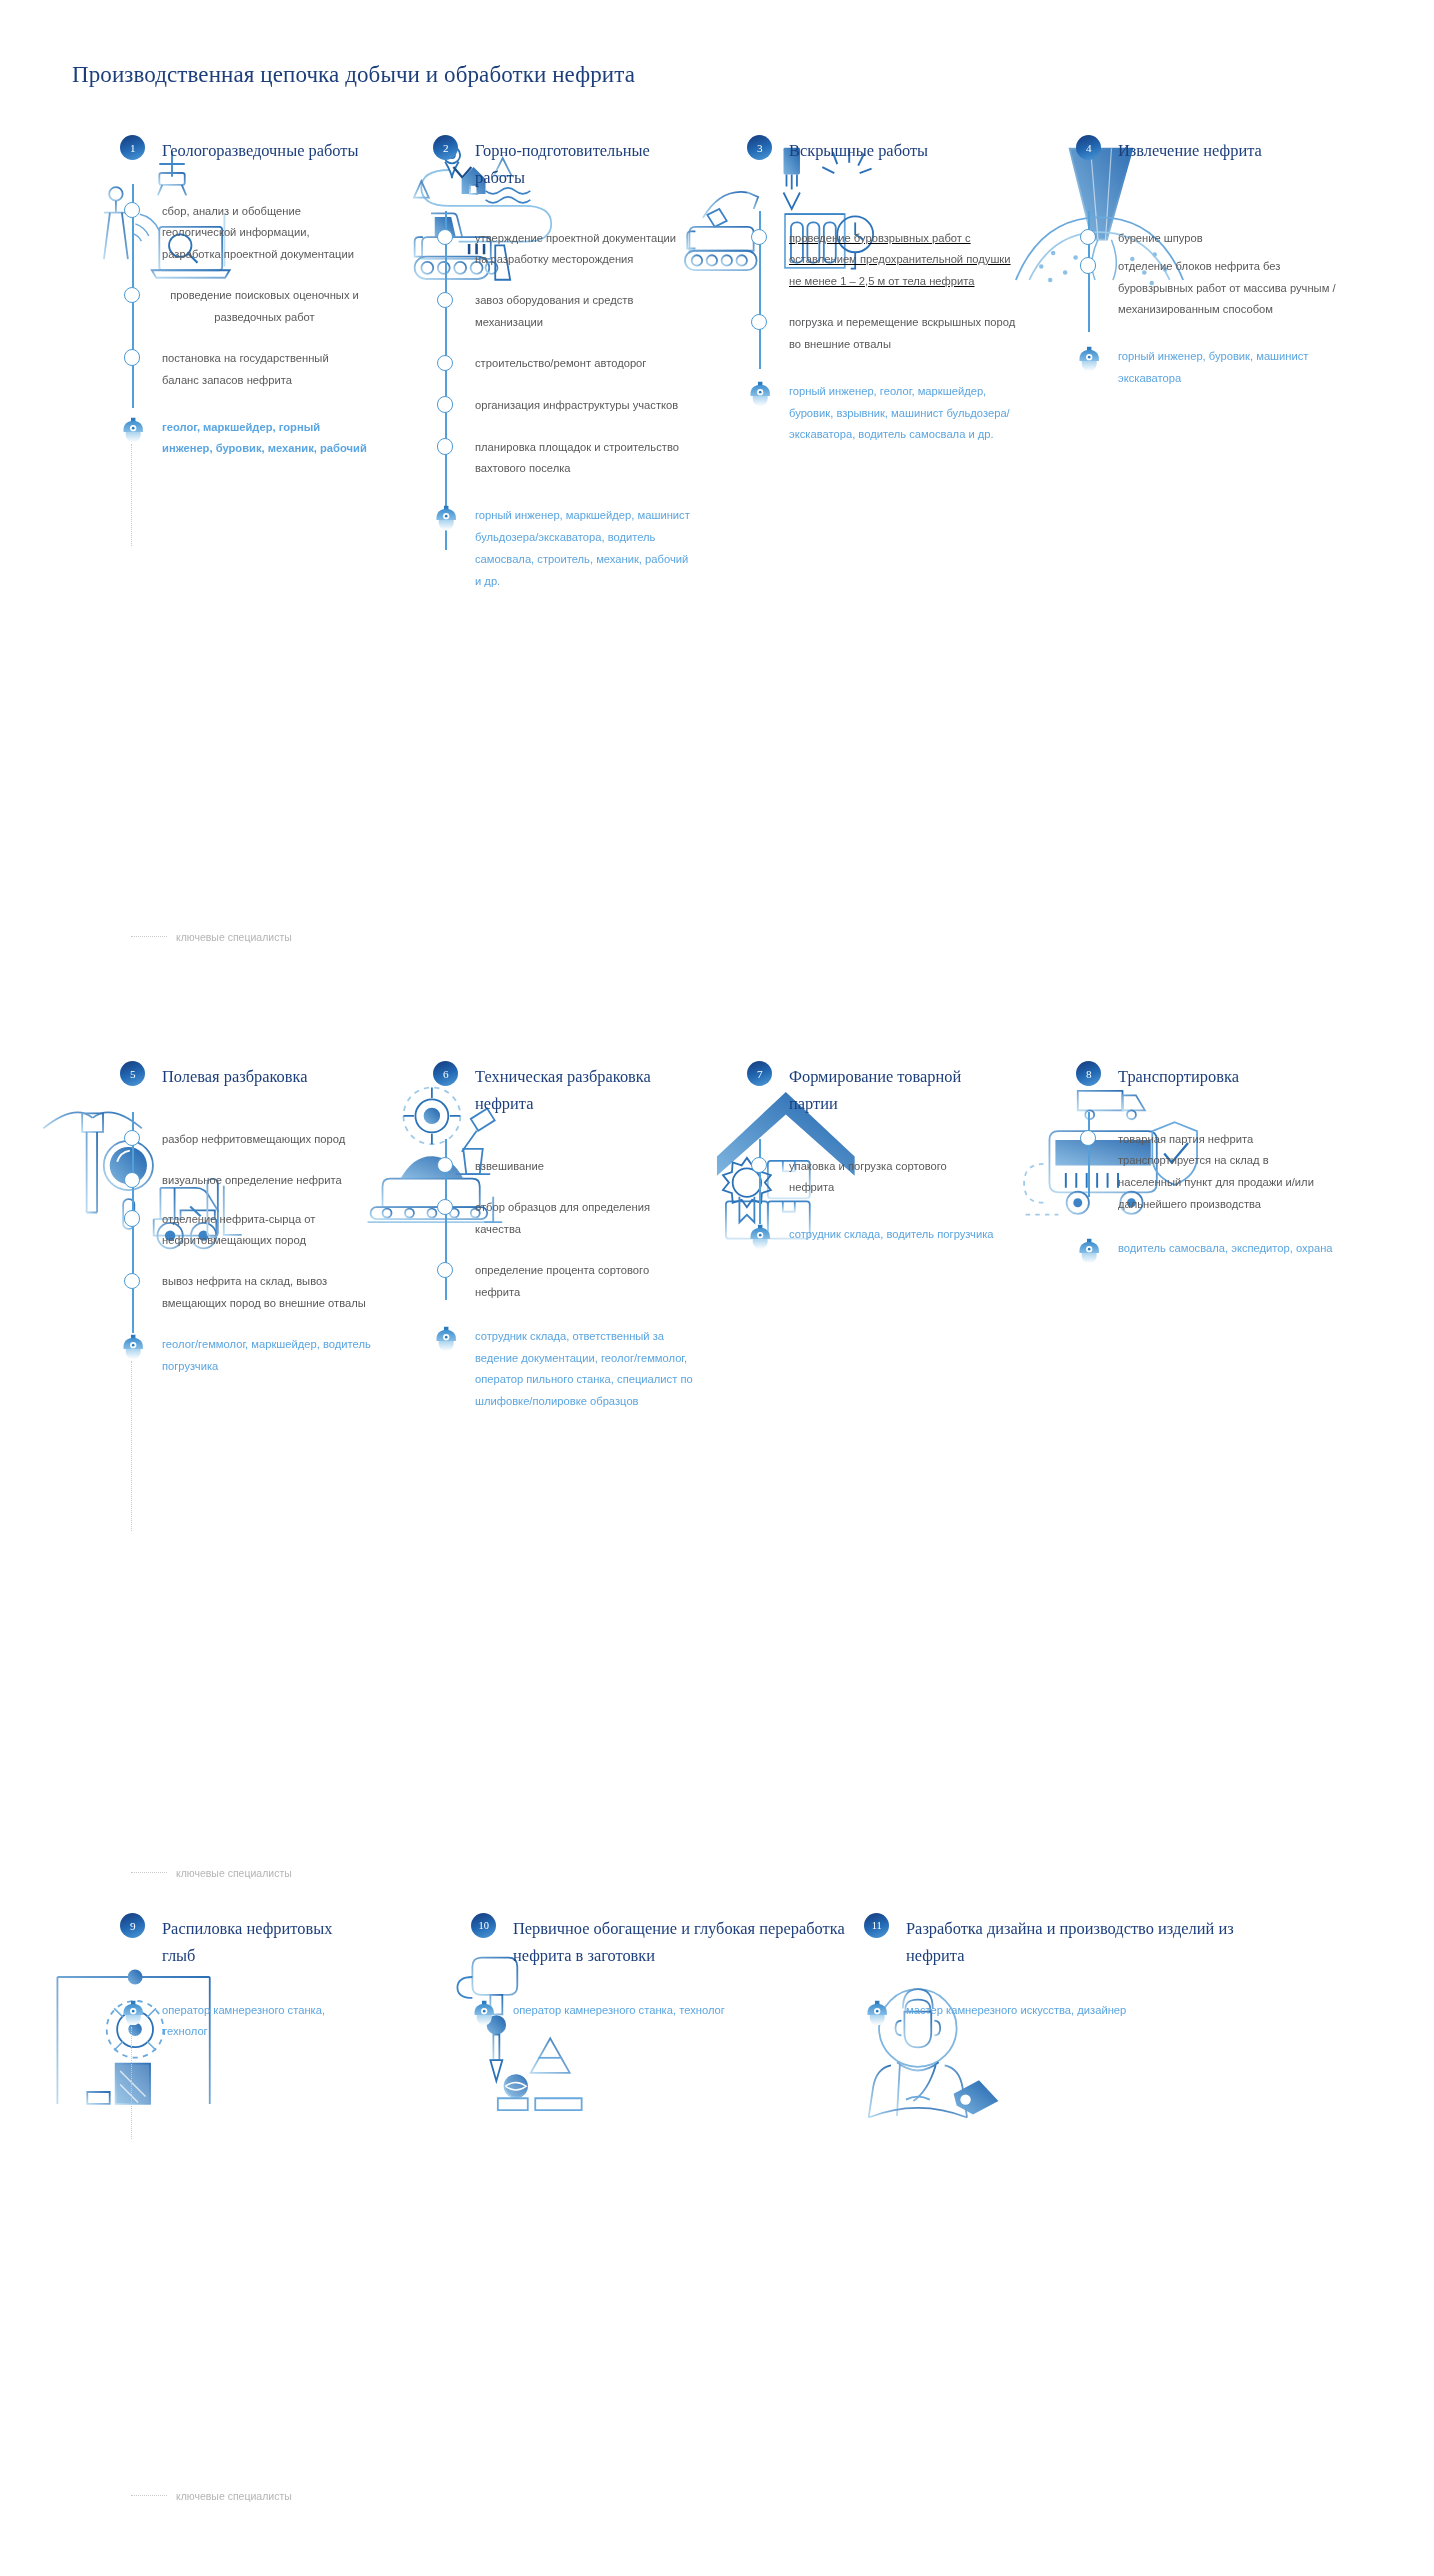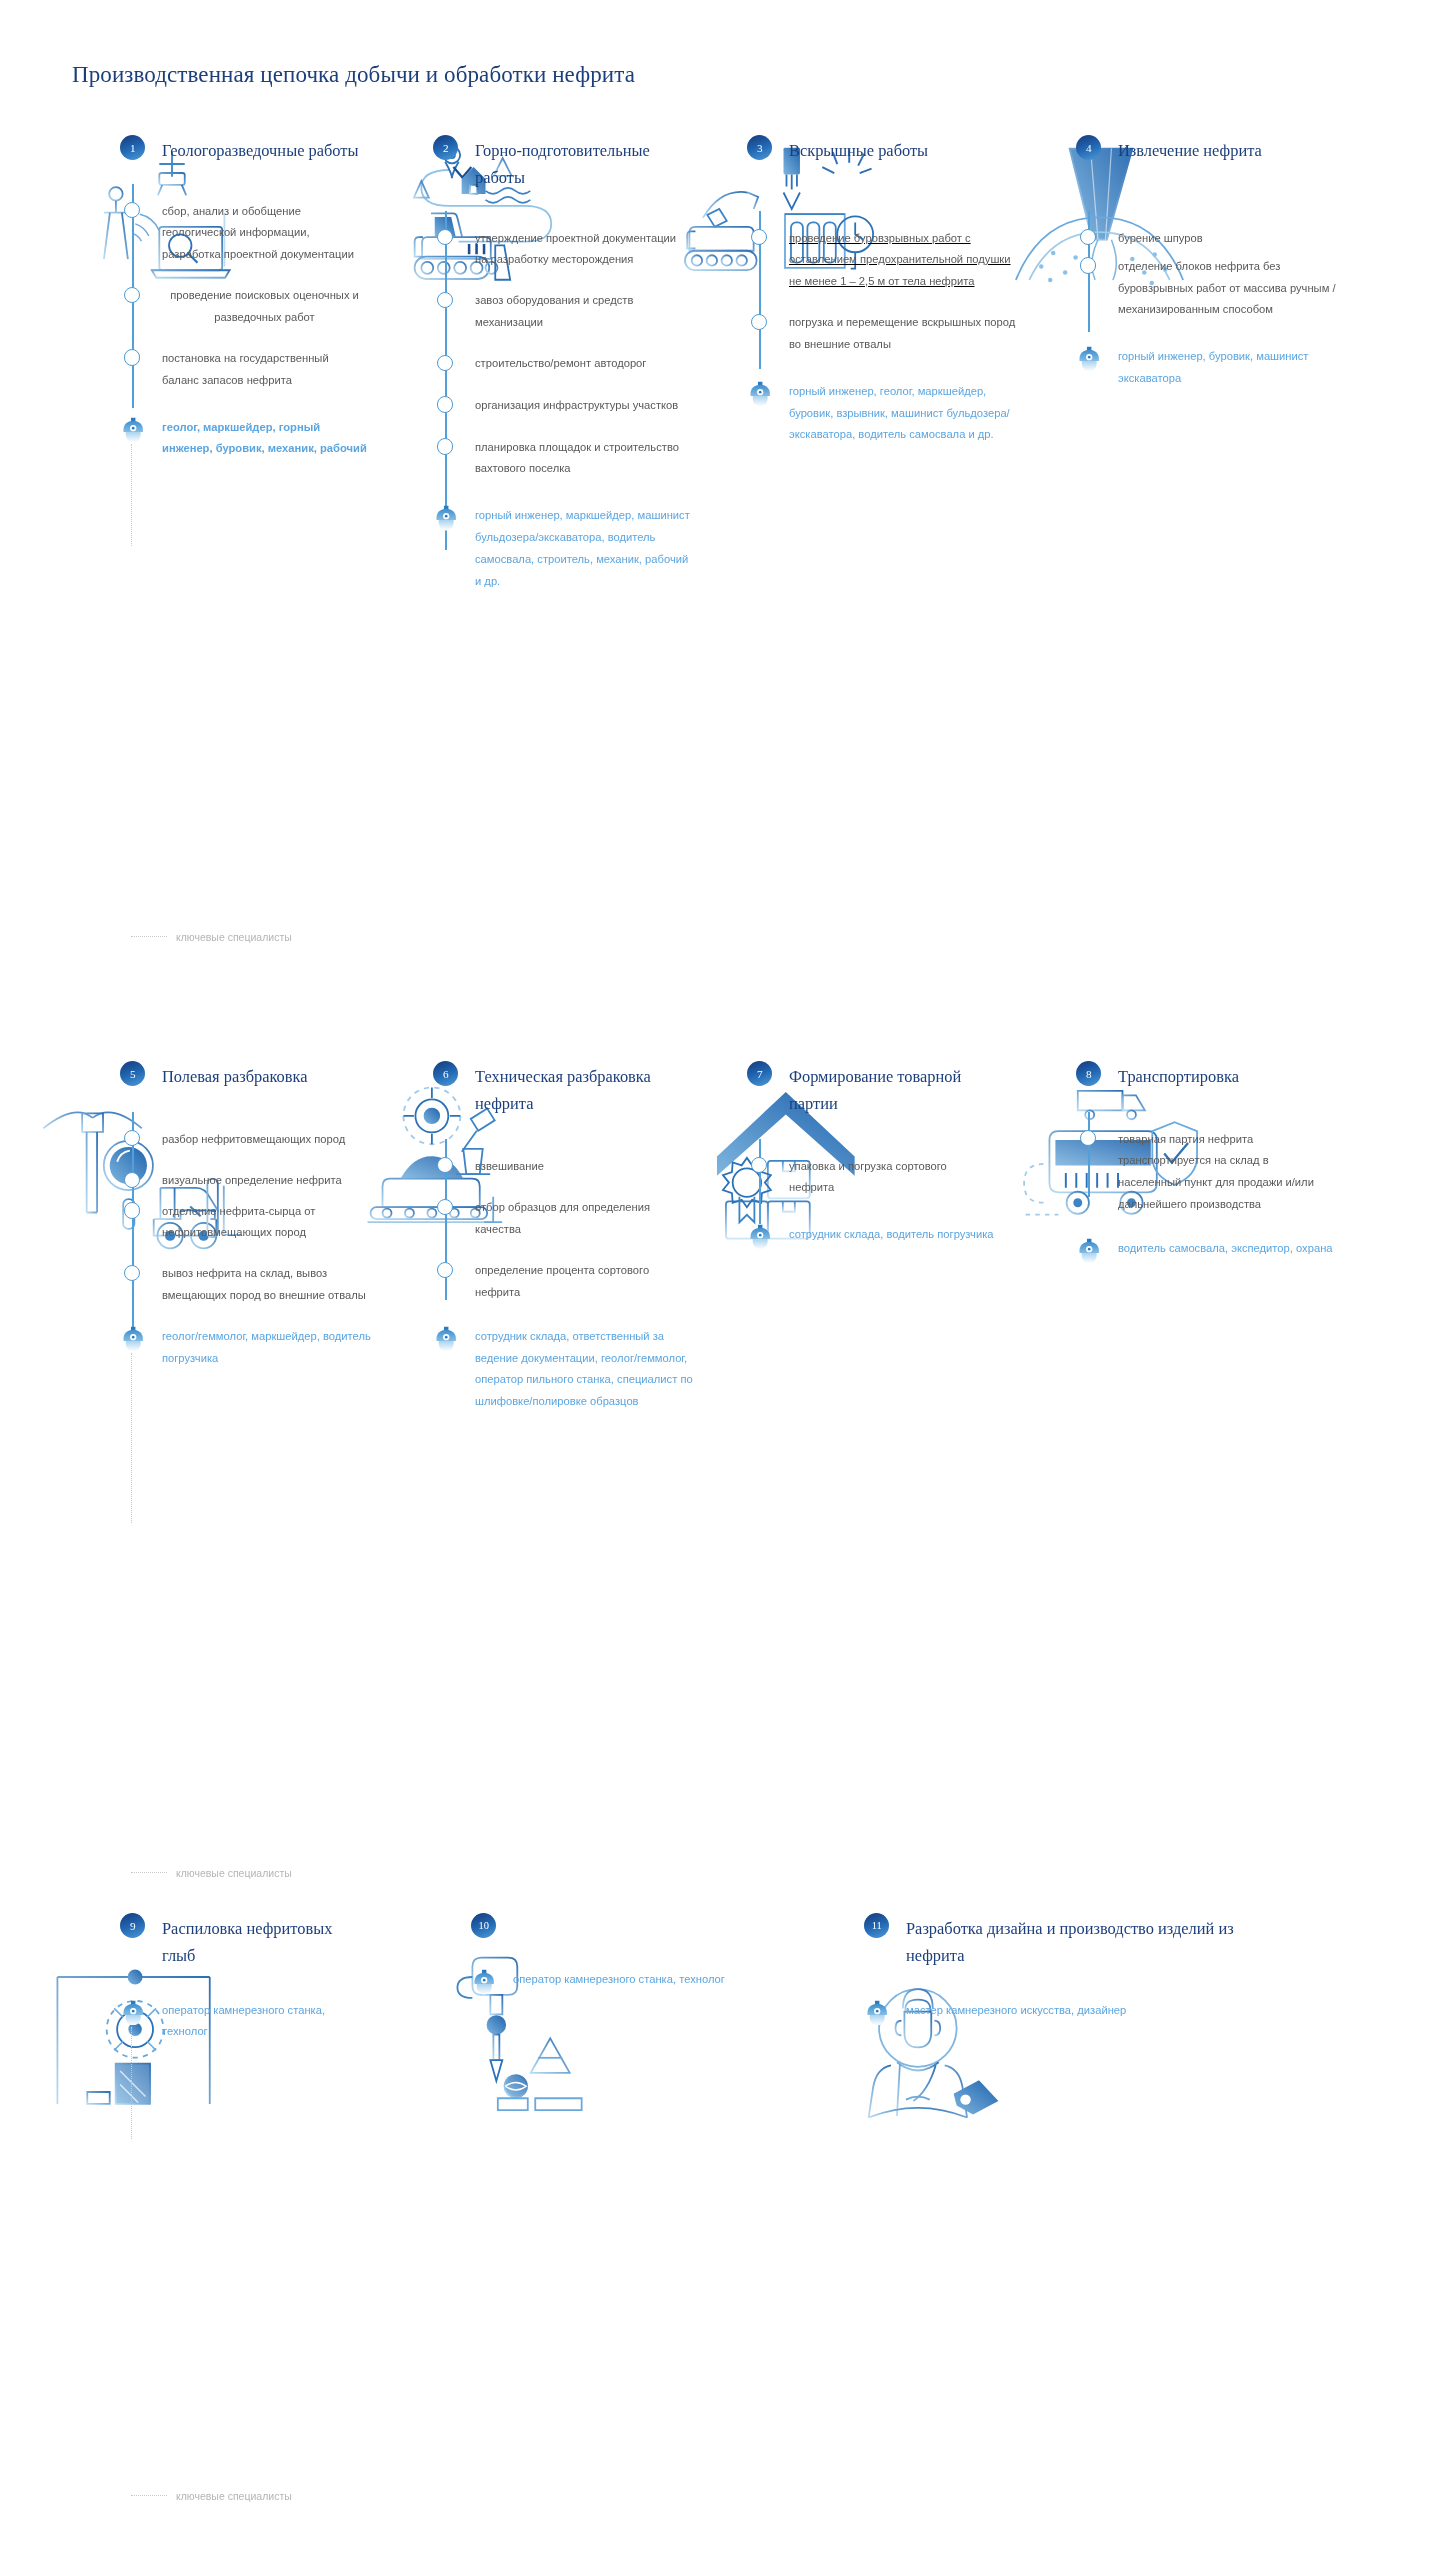--- a/index.html
+++ b/index.html
@@ -486,21 +486,21 @@
         <div class="timeline">
           <div class="tl-line" style="height:221px;"></div>
           <div class="tl-item" style="margin-top:39px;">
             <div class="dot"></div>
             <div class="tl-text">разбор нефритовмещающих пород</div>
           </div>
           <div class="tl-item" style="margin-top:19.4px;">
             <div class="dot"></div>
             <div class="tl-text">визуальное определение нефрита</div>
           </div>
-          <div class="tl-item" style="margin-top:8px;">
+          <div class="tl-item" style="margin-top:16px;">
             <div class="dot"></div>
             <div class="tl-text">отделение нефрита-сырца от нефритовмещающих пород</div>
           </div>
           <div class="tl-item" style="margin-top:19.4px;">
             <div class="dot"></div>
             <div class="tl-text">вывоз нефрита на склад, вывоз вмещающих пород во внешние отвалы</div>
           </div>
         </div>
         <div class="spec" style="margin-top:19.4px;">
           <div class="dots-down" style="top:27px;height:170px;"></div>
@@ -676,20 +676,21 @@
               <circle cx="15" cy="15" r="1.8" fill="#2d7bbf"></circle>
             <path d="M5 20h20v3c0 6-4.5 11-10 11S5 29 5 23z" fill="url(#gHatB)"></path>
           </svg>
           <div class="spec-text">оператор камнерезного станка, технолог</div>
         </div>
       </div>
 
       <div class="col" style="left:471px;width:374px;">
         <div class="step-head">
           <div class="badge wide">10</div>
+          <div class="step-title">Первичное обогащение и глубокая переработка нефрита в заготовки</div>
         </div>
         <div class="spec" style="margin-top:31px;">
           <svg class="spec-icon" viewBox="0 0 30 34">
             <path d="M12 1h6v7h-6z" fill="#2d7bbf"></path>
             <path d="M2 17c0-7 5.5-12 13-12s13 5 13 12v3H2z" fill="url(#gHat)"></path>
             <circle cx="15" cy="15" r="4.2" fill="#fff"></circle>
               <circle cx="15" cy="15" r="1.8" fill="#2d7bbf"></circle>
             <path d="M5 20h20v3c0 6-4.5 11-10 11S5 29 5 23z" fill="url(#gHatB)"></path>
           </svg>
           <div class="spec-text">оператор камнерезного станка, технолог</div>

